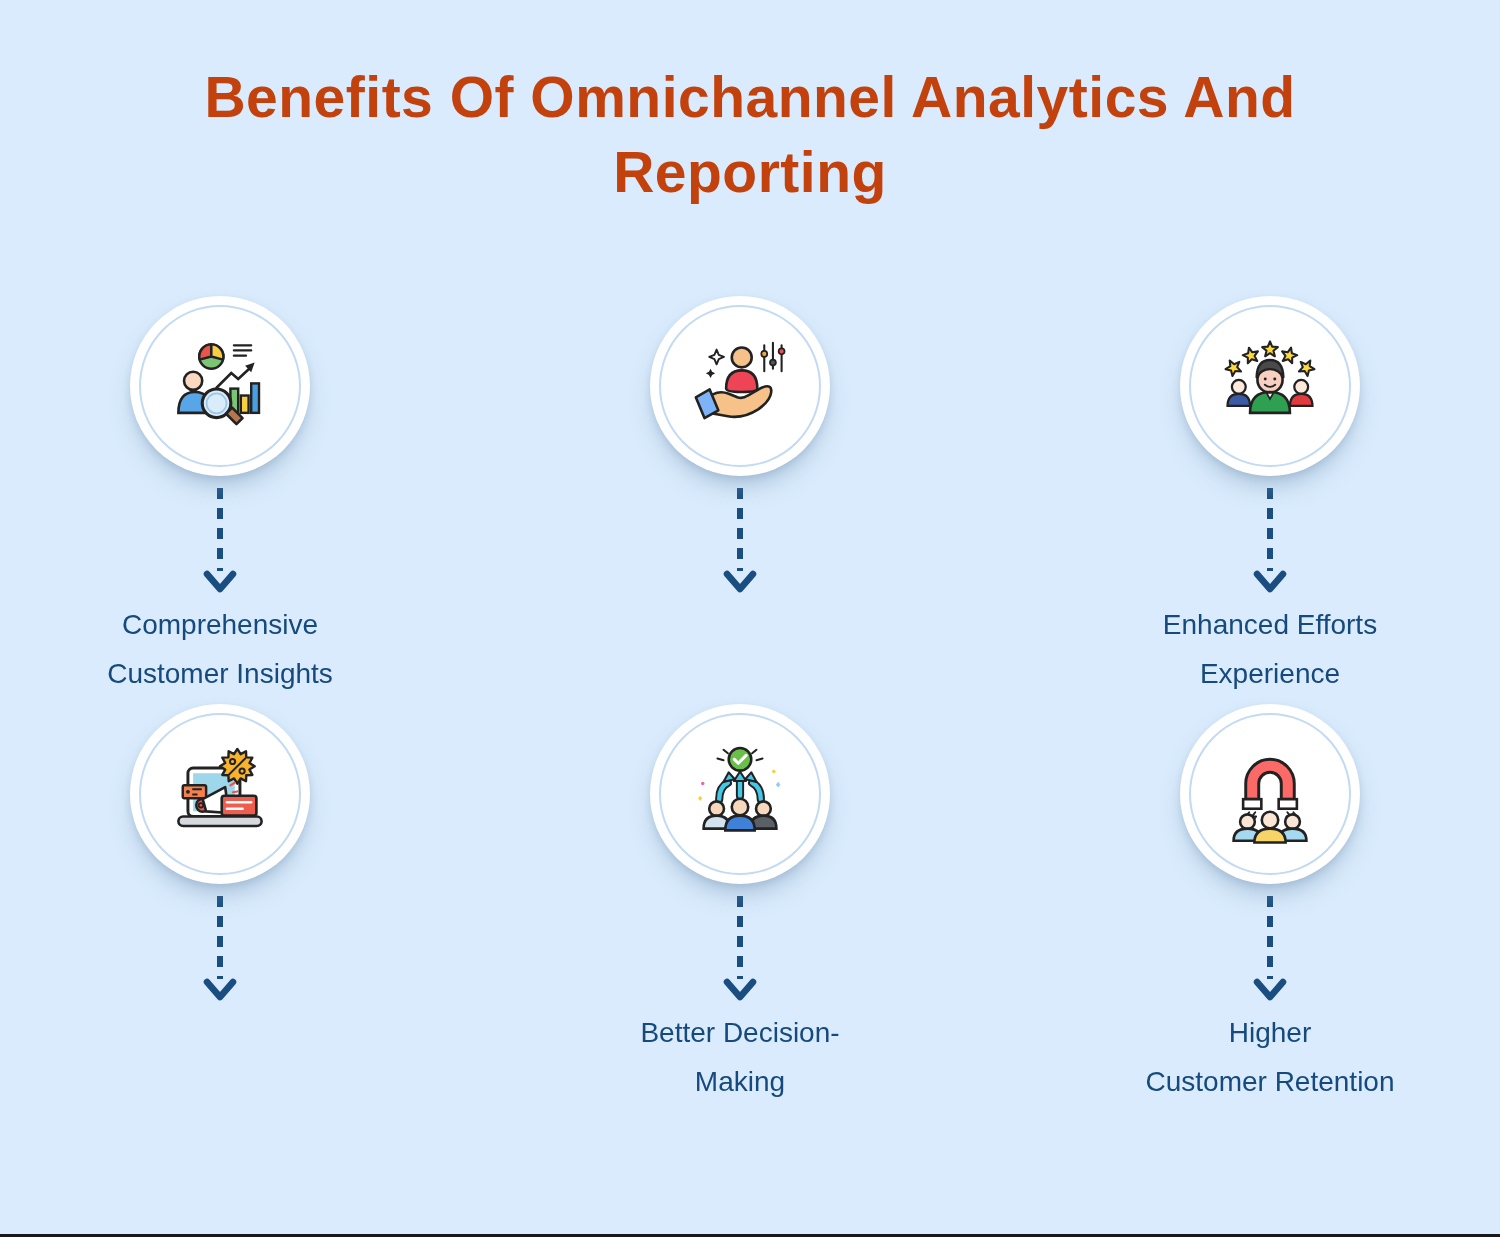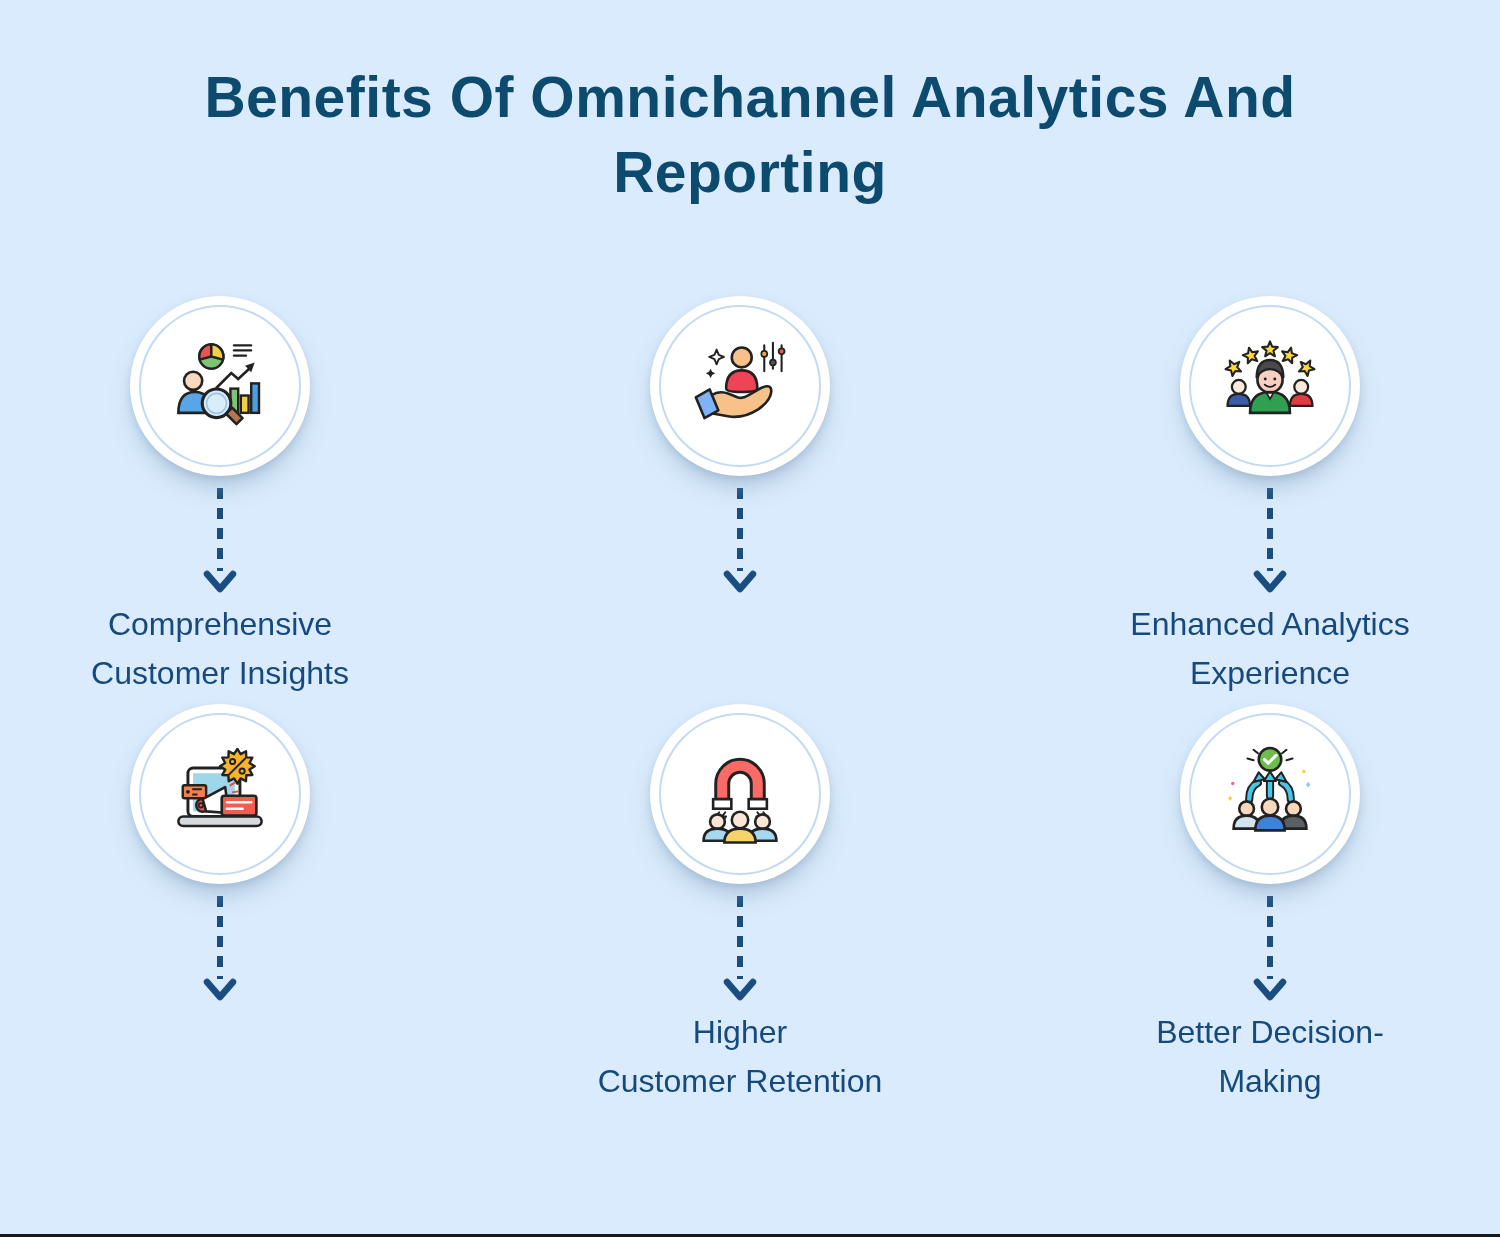--- a/index.html
+++ b/index.html
@@ -5,21 +5,21 @@
   html,body { margin:0; padding:0; }
   body {
     width:1500px; height:1237px;
     background:#d9ebfc;
     font-family:"Liberation Sans", sans-serif;
     position:relative; overflow:hidden;
   }
   .title {
     margin:0 auto; padding-top:60px; width:1260px;
     text-align:center; font-size:57px; line-height:1.32;
-    font-weight:bold; color:#0c4a6e; letter-spacing:.5px;
+    font-weight:bold; color:#c2410c; letter-spacing:.5px;
     white-space:pre-line;
   }
   .grid {
     margin-top:86px;
     display:grid;
     grid-template-columns:440px 600px 460px;
     row-gap:6px;
     justify-items:center;
   }
   .cell { display:flex; flex-direction:column; align-items:center; }
@@ -29,21 +29,21 @@
     display:flex; align-items:center; justify-content:center;
     box-shadow:0 14px 22px -5px rgba(125,155,185,.5), 0 3px 6px rgba(125,155,185,.25);
   }
   .circle::after {
     content:""; position:absolute; inset:9px;
     border:2px solid #c3daf3; border-radius:50%; pointer-events:none;
   }
   .icon-svg { width:104px; height:104px; }
   .arrow { margin-top:10px; }
   .label {
-    margin-top:2px; font-size:32px; line-height:49px;
+    margin-top:2px; font-size:28px; line-height:49px;
     color:#174a7c; font-weight:500; text-align:center; white-space:pre-line;
   }
   .bottom-line { position:absolute; left:0; bottom:0; width:100%; height:3px; background:#191919; }
 </style>
 </head>
 <body>
 
 <div>
   <h1 class="title">Benefits Of Omnichannel Analytics And
 Reporting</h1>
@@ -130,21 +130,21 @@
           <circle cx="65.5" cy="52" r="1.7" fill="#222"></circle>
           <path d="M54 58.5 Q60 63.5 66 58.5" fill="none" stroke="#222" stroke-width="2.2" stroke-linecap="round"></path>
           <path d="M37 91 Q37 67 60 67 Q83 67 83 91 Z" fill="#2fa052" stroke="#222" stroke-width="3"></path>
           <polygon points="56,68 60,75 64,68" fill="#fff" stroke="#222" stroke-width="2"></polygon>
         </svg>
       </div>
       <svg class="arrow" width="36" height="112" viewBox="0 0 36 112">
         <line x1="18" y1="2" x2="18" y2="85" stroke="#1a4e80" stroke-width="6" stroke-dasharray="11 9"></line>
         <path d="M5 88 L18 103 L31 88" fill="none" stroke="#1a4e80" stroke-width="6.5" stroke-linecap="round" stroke-linejoin="round"></path>
       </svg>
-      <div class="label">Enhanced Analytics
+      <div class="label">Enhanced Efforts
 Experience</div>
     </div>
 
     <div class="cell">
       <div class="circle">
         <svg class="icon-svg" viewBox="0 0 120 120">
           <rect x="23" y="30" width="60" height="56" rx="6" fill="#fff" stroke="#222" stroke-width="3.4"></rect>
           <rect x="29" y="36" width="48" height="44" fill="#9ed7e9"></rect>
           <path d="M100 28 L94 31.8 L97.3 38 L90.3 38.3 L90 45.3 L83.8 42 L80 48 L76.2 42 L70 45.3 L69.7 38.3 L62.7 38 L66 31.8 L60 28 L66 24.2 L62.7 18 L69.7 17.7 L70 10.7 L76.2 14 L80 8 L83.8 14 L90 10.7 L90.3 17.7 L97.3 18 L94 24.2 Z" fill="#f9b32a" stroke="#222" stroke-width="2.8" stroke-linejoin="round"></path>
           <circle cx="74.5" cy="22.5" r="3" fill="none" stroke="#222" stroke-width="2.3"></circle>
@@ -164,48 +164,20 @@
       </div>
       <svg class="arrow" width="36" height="112" viewBox="0 0 36 112">
         <line x1="18" y1="2" x2="18" y2="85" stroke="#1a4e80" stroke-width="6" stroke-dasharray="11 9"></line>
         <path d="M5 88 L18 103 L31 88" fill="none" stroke="#1a4e80" stroke-width="6.5" stroke-linecap="round" stroke-linejoin="round"></path>
       </svg>
     </div>
 
     <div class="cell">
       <div class="circle">
         <svg class="icon-svg" viewBox="0 0 120 120">
-          <path d="M32 48 A28 28 0 0 1 88 48 L88 66 L73 66 L73 48 A13 13 0 0 0 47 48 L47 66 L32 66 Z" fill="#fb6a66" stroke="#222" stroke-width="3.4" stroke-linejoin="round"></path>
-          <rect x="29" y="66" width="21" height="11" fill="#fff" stroke="#222" stroke-width="3"></rect>
-          <rect x="70" y="66" width="21" height="11" fill="#fff" stroke="#222" stroke-width="3"></rect>
-          <g stroke="#222" stroke-width="2.2" fill="none" stroke-linecap="round" stroke-linejoin="round">
-            <path d="M36 81 l-3 4 l4 1 l-3 4"></path>
-            <path d="M43 81 l-3 4 l4 1 l-3 4"></path>
-            <path d="M80 81 l3 4 l-4 1 l3 4"></path>
-            <path d="M87 81 l3 4 l-4 1 l3 4"></path>
-          </g>
-          <circle cx="34" cy="92" r="8.5" fill="#fbe6d5" stroke="#222" stroke-width="3"></circle>
-          <path d="M18 114 Q18 100 34 100 Q50 100 50 114 Z" fill="#a5d9f2" stroke="#222" stroke-width="3"></path>
-          <circle cx="86" cy="92" r="8.5" fill="#fbe6d5" stroke="#222" stroke-width="3"></circle>
-          <path d="M70 114 Q70 100 86 100 Q102 100 102 114 Z" fill="#a5d9f2" stroke="#222" stroke-width="3"></path>
-          <circle cx="60" cy="90" r="9.5" fill="#fbe6d5" stroke="#222" stroke-width="3"></circle>
-          <path d="M42 116 Q42 100 60 100 Q78 100 78 116 Z" fill="#f7d467" stroke="#222" stroke-width="3"></path>
-        </svg>
-      </div>
-      <svg class="arrow" width="36" height="112" viewBox="0 0 36 112">
-        <line x1="18" y1="2" x2="18" y2="85" stroke="#1a4e80" stroke-width="6" stroke-dasharray="11 9"></line>
-        <path d="M5 88 L18 103 L31 88" fill="none" stroke="#1a4e80" stroke-width="6.5" stroke-linecap="round" stroke-linejoin="round"></path>
-      </svg>
-      <div class="label">Higher
-Customer Retention</div>
-    </div>
-
-    <div class="cell">
-      <div class="circle">
-        <svg class="icon-svg" viewBox="0 0 120 120">
           <g stroke="#222" stroke-width="2.4" stroke-linecap="round">
             <path d="M41 9 L46 13 M34 19 L41 21 M79 9 L74 13 M86 19 L79 21"></path>
           </g>
           <circle cx="60" cy="20" r="13" fill="#6abf4b" stroke="#222" stroke-width="3"></circle>
           <path d="M53.5 20 L58 24.5 L67 15.5" fill="none" stroke="#fff" stroke-width="3.6" stroke-linecap="round" stroke-linejoin="round"></path>
           <g stroke="#222" stroke-width="9.5" fill="none" stroke-linecap="round">
             <path d="M60 62 V46"></path>
               <path d="M36 66 Q36 52 46 47"></path>
               <path d="M84 66 Q84 52 74 47"></path>
           </g>
@@ -232,16 +204,44 @@
         </svg>
       </div>
       <svg class="arrow" width="36" height="112" viewBox="0 0 36 112">
         <line x1="18" y1="2" x2="18" y2="85" stroke="#1a4e80" stroke-width="6" stroke-dasharray="11 9"></line>
         <path d="M5 88 L18 103 L31 88" fill="none" stroke="#1a4e80" stroke-width="6.5" stroke-linecap="round" stroke-linejoin="round"></path>
       </svg>
       <div class="label">Better Decision-
 Making</div>
     </div>
 
+    <div class="cell">
+      <div class="circle">
+        <svg class="icon-svg" viewBox="0 0 120 120">
+          <path d="M32 48 A28 28 0 0 1 88 48 L88 66 L73 66 L73 48 A13 13 0 0 0 47 48 L47 66 L32 66 Z" fill="#fb6a66" stroke="#222" stroke-width="3.4" stroke-linejoin="round"></path>
+          <rect x="29" y="66" width="21" height="11" fill="#fff" stroke="#222" stroke-width="3"></rect>
+          <rect x="70" y="66" width="21" height="11" fill="#fff" stroke="#222" stroke-width="3"></rect>
+          <g stroke="#222" stroke-width="2.2" fill="none" stroke-linecap="round" stroke-linejoin="round">
+            <path d="M36 81 l-3 4 l4 1 l-3 4"></path>
+            <path d="M43 81 l-3 4 l4 1 l-3 4"></path>
+            <path d="M80 81 l3 4 l-4 1 l3 4"></path>
+            <path d="M87 81 l3 4 l-4 1 l3 4"></path>
+          </g>
+          <circle cx="34" cy="92" r="8.5" fill="#fbe6d5" stroke="#222" stroke-width="3"></circle>
+          <path d="M18 114 Q18 100 34 100 Q50 100 50 114 Z" fill="#a5d9f2" stroke="#222" stroke-width="3"></path>
+          <circle cx="86" cy="92" r="8.5" fill="#fbe6d5" stroke="#222" stroke-width="3"></circle>
+          <path d="M70 114 Q70 100 86 100 Q102 100 102 114 Z" fill="#a5d9f2" stroke="#222" stroke-width="3"></path>
+          <circle cx="60" cy="90" r="9.5" fill="#fbe6d5" stroke="#222" stroke-width="3"></circle>
+          <path d="M42 116 Q42 100 60 100 Q78 100 78 116 Z" fill="#f7d467" stroke="#222" stroke-width="3"></path>
+        </svg>
+      </div>
+      <svg class="arrow" width="36" height="112" viewBox="0 0 36 112">
+        <line x1="18" y1="2" x2="18" y2="85" stroke="#1a4e80" stroke-width="6" stroke-dasharray="11 9"></line>
+        <path d="M5 88 L18 103 L31 88" fill="none" stroke="#1a4e80" stroke-width="6.5" stroke-linecap="round" stroke-linejoin="round"></path>
+      </svg>
+      <div class="label">Higher
+Customer Retention</div>
+    </div>
+
   </div>
 
   <div class="bottom-line"></div>
 </div>
 
 </body></html>

